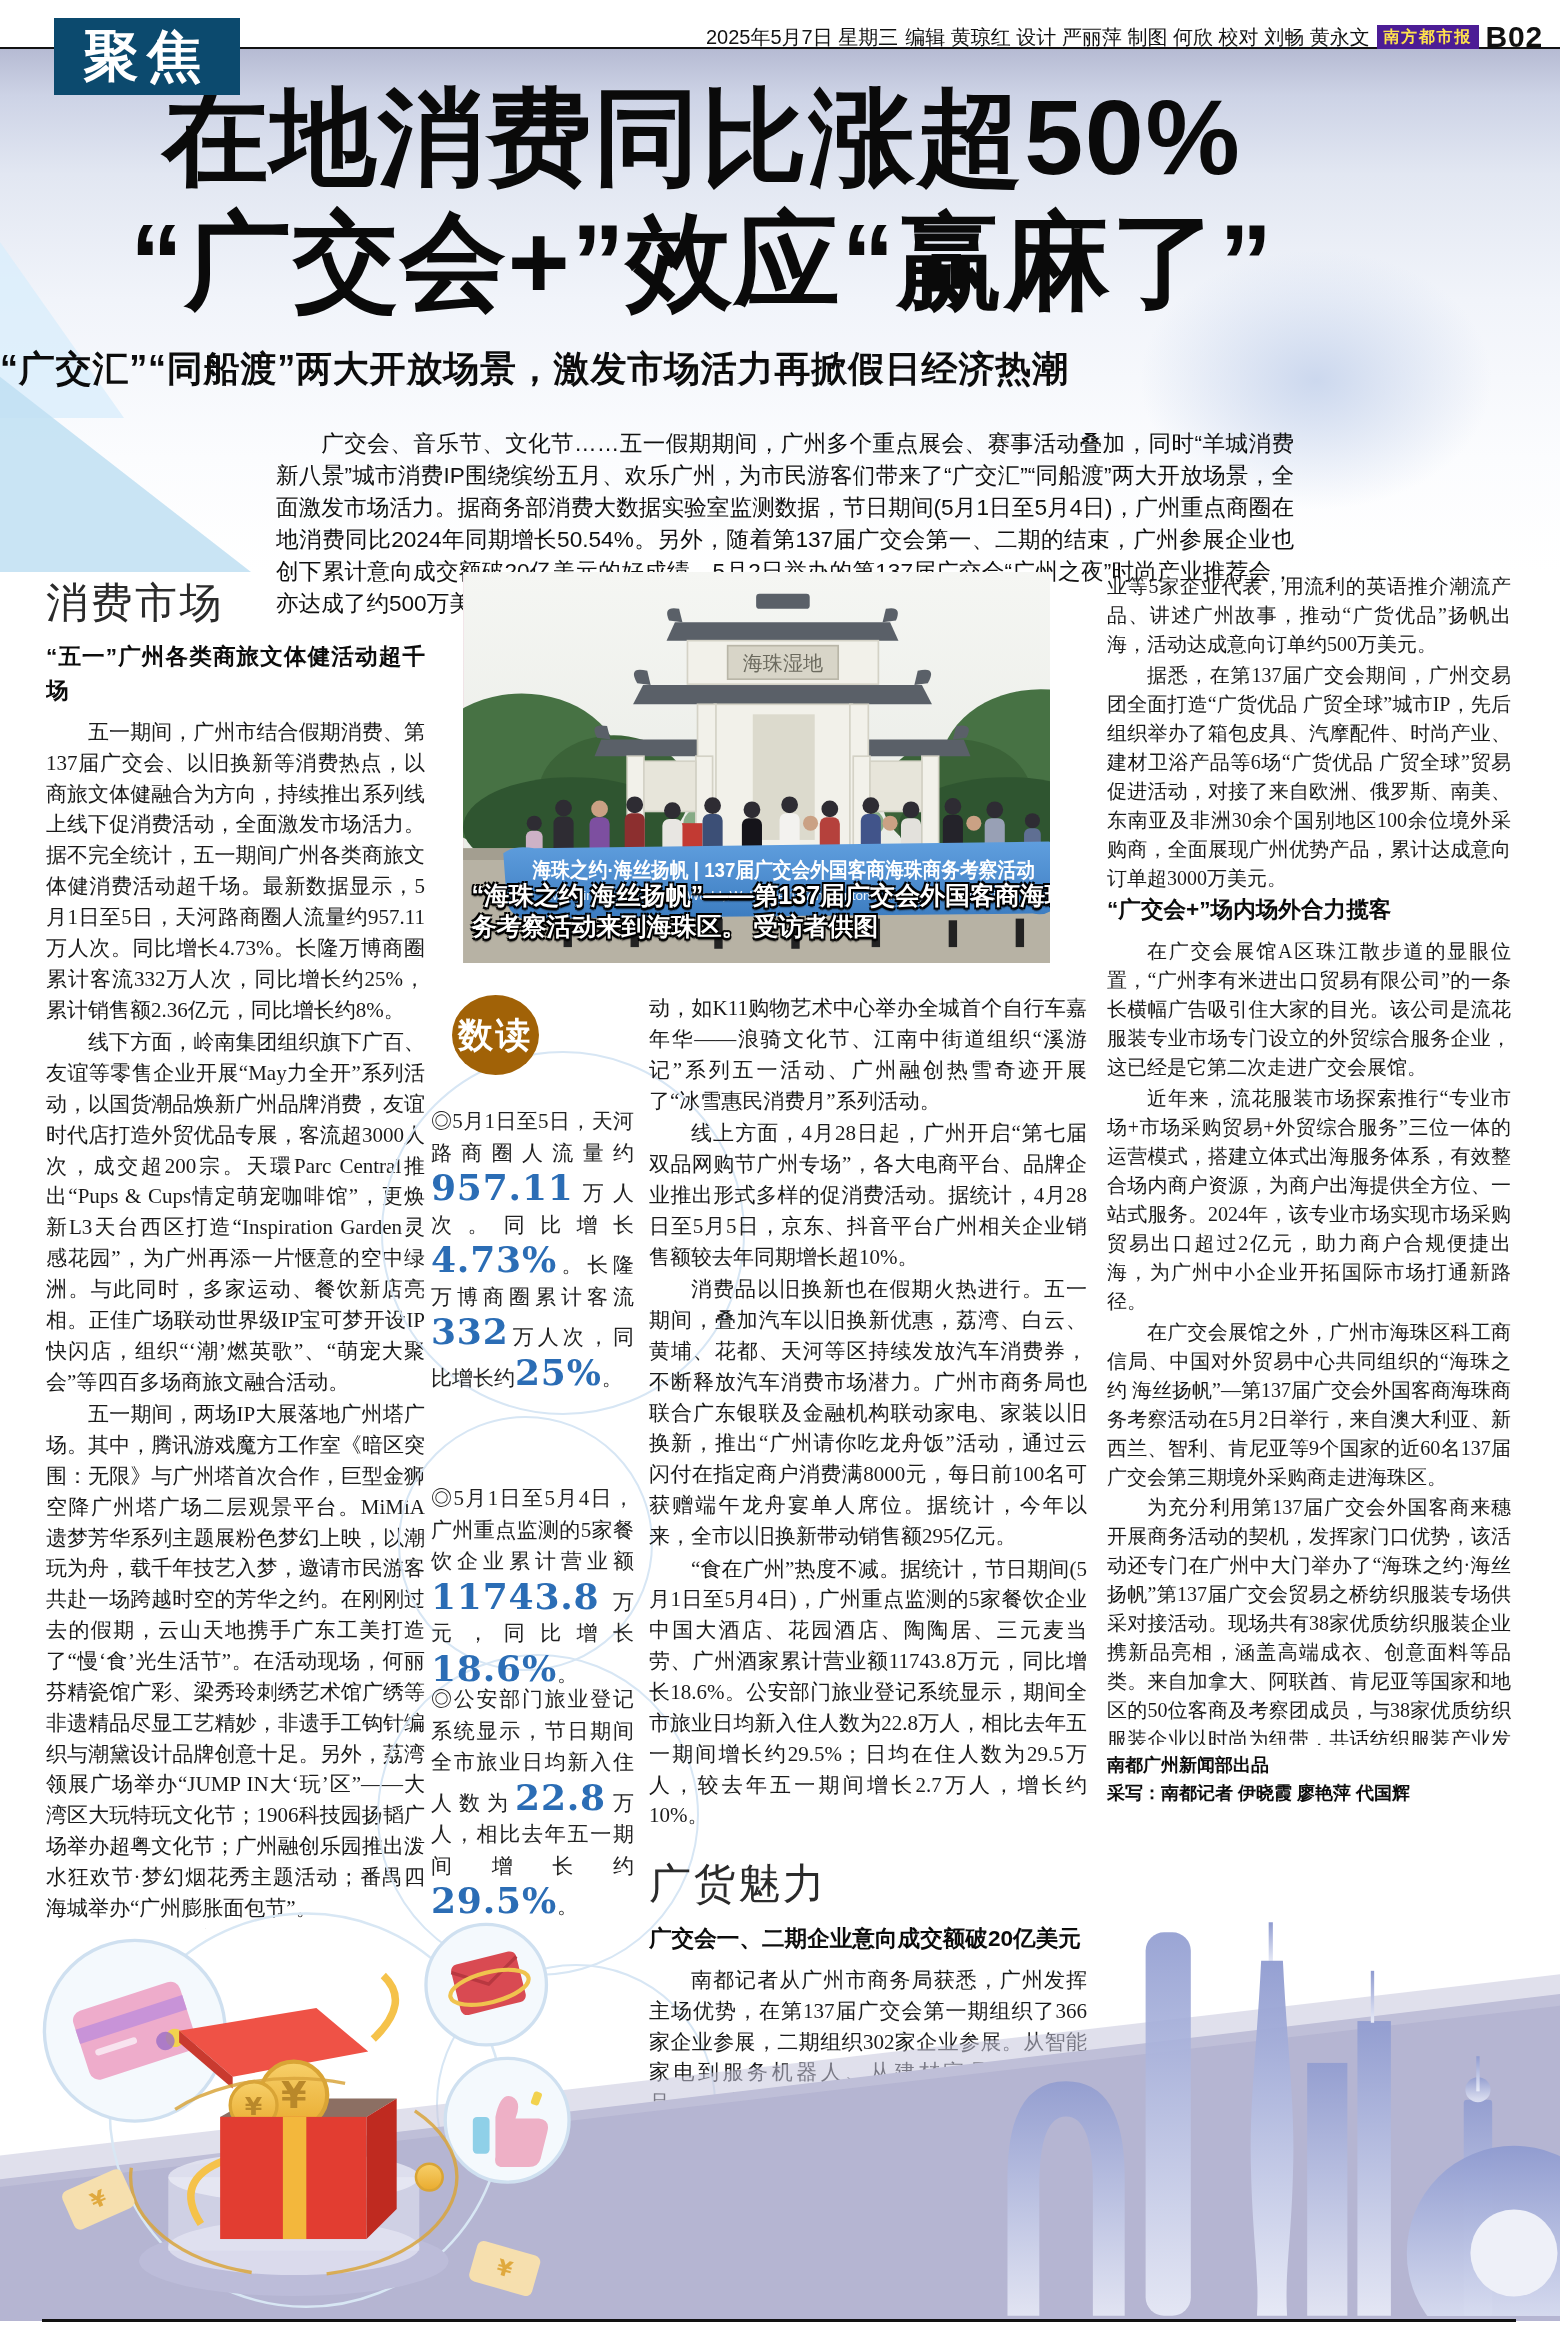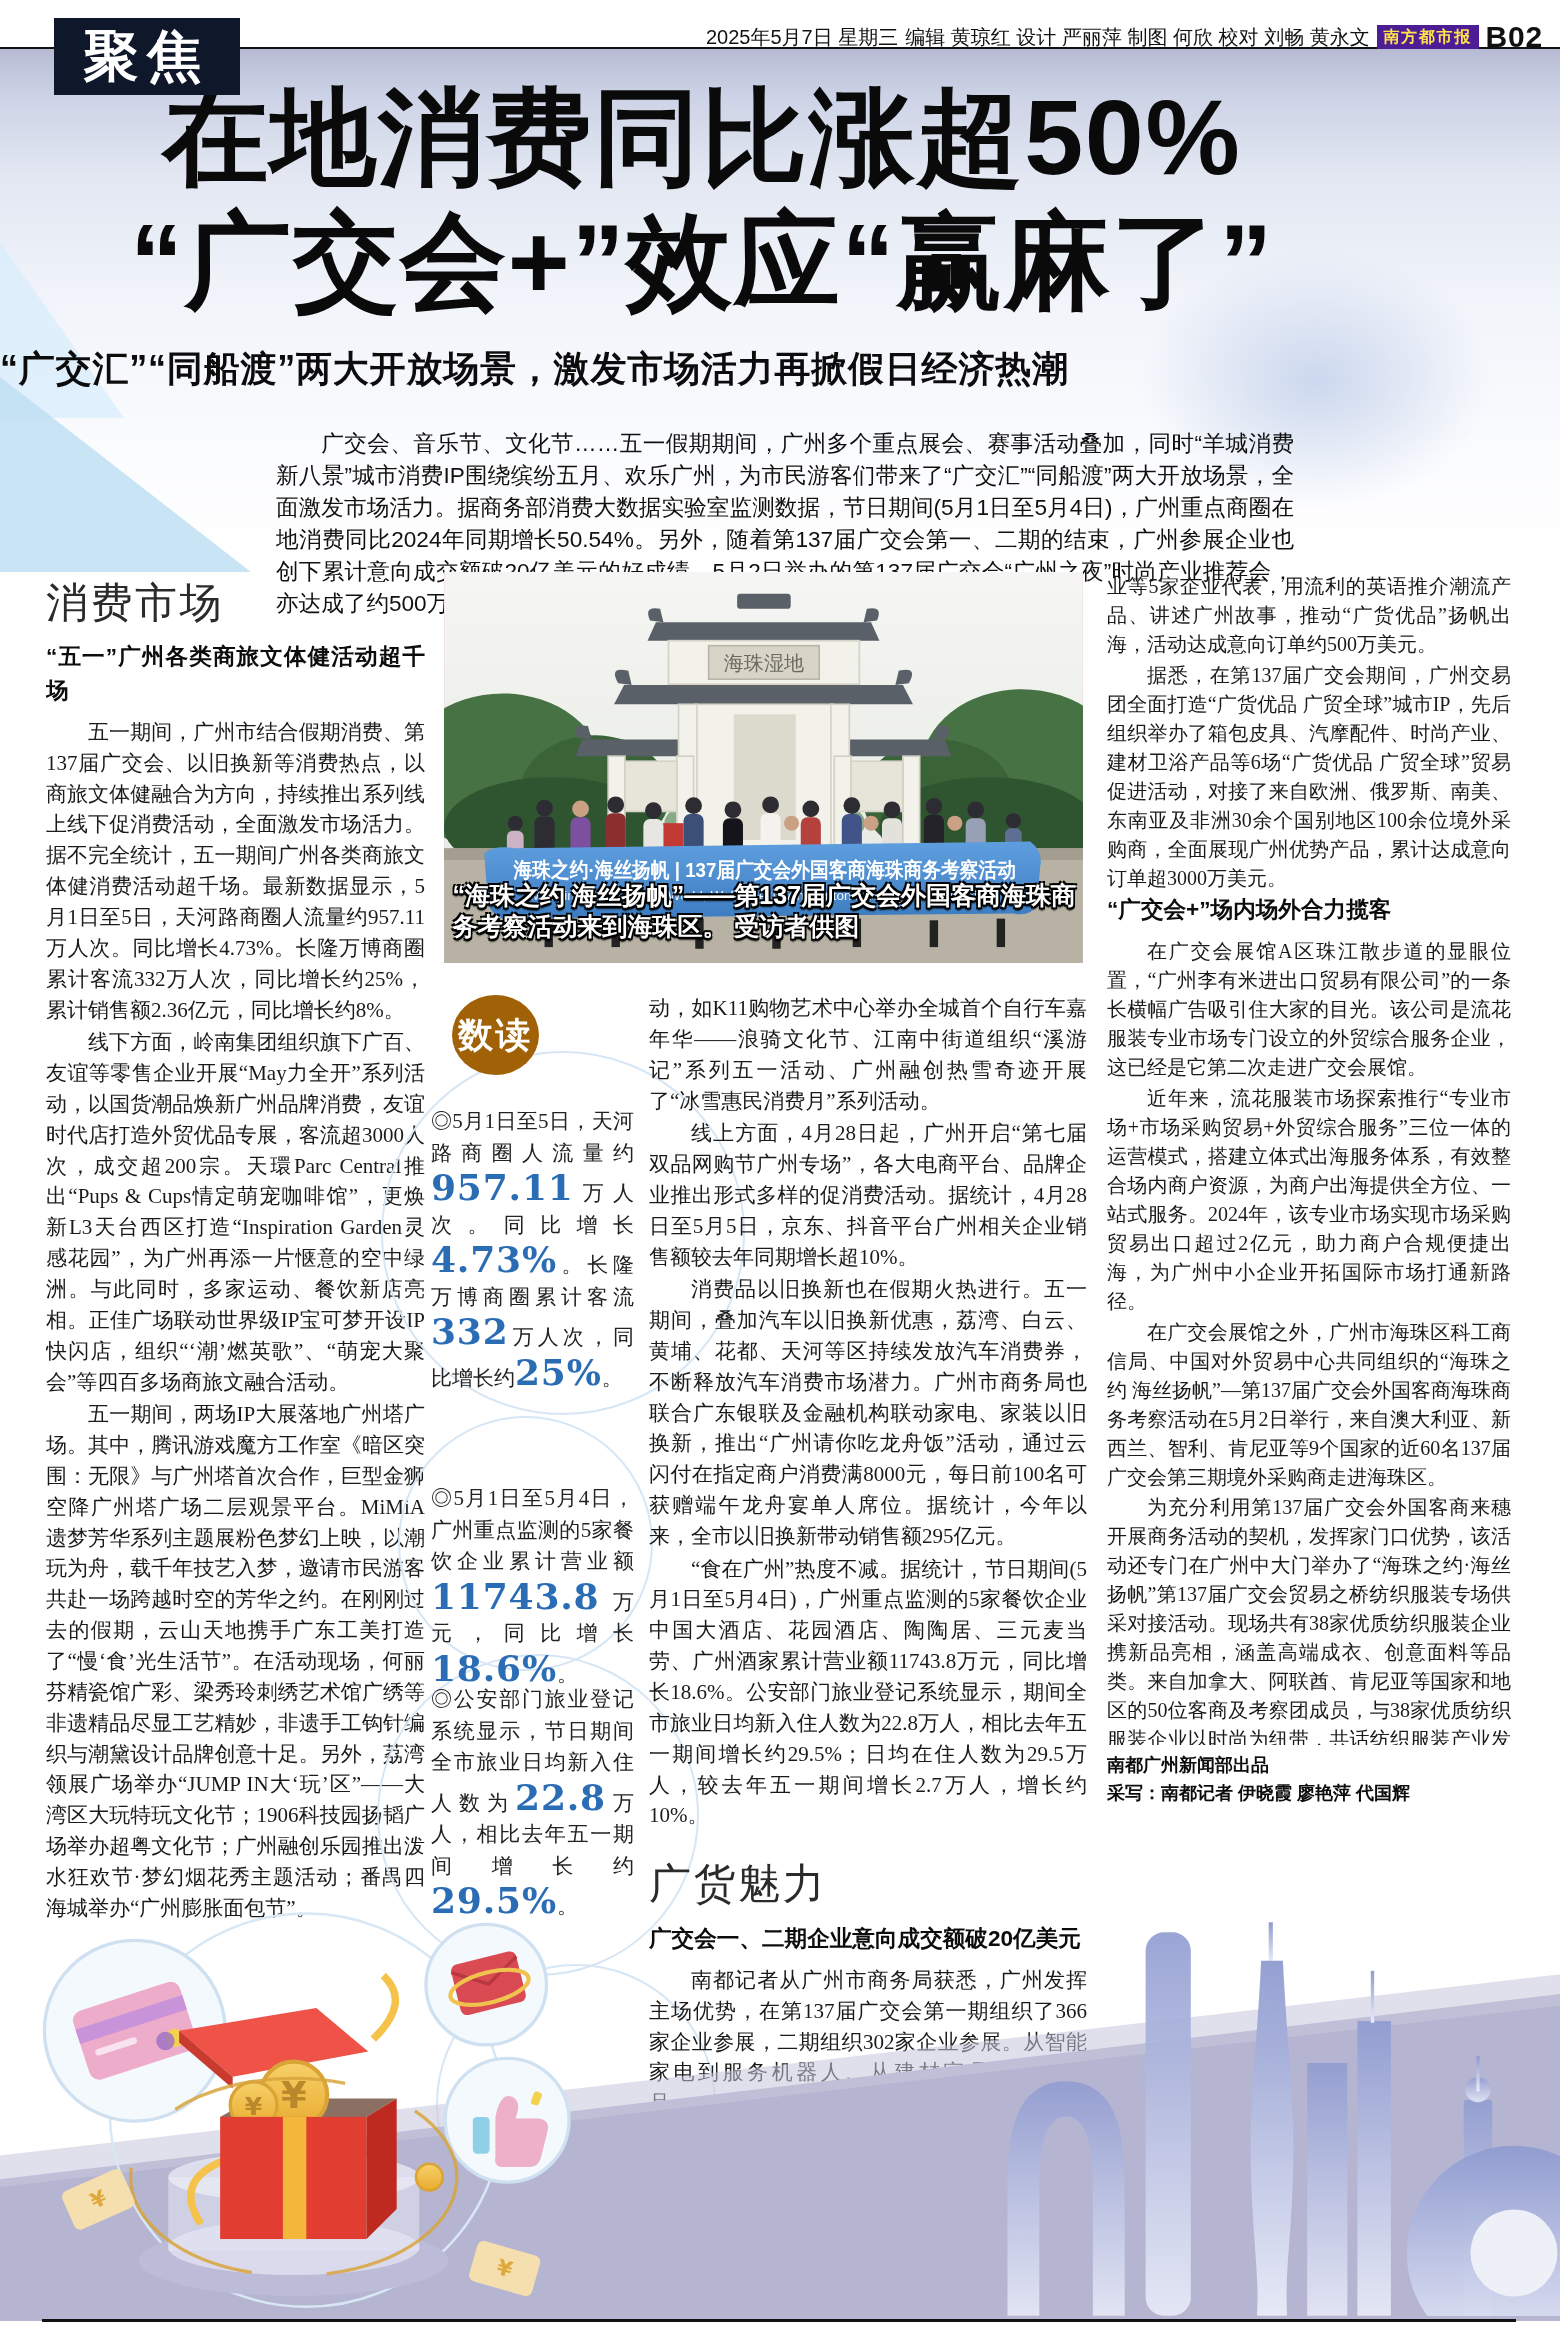--- a/index.html
+++ b/index.html
@@ -1,21 +1,21 @@
 <!DOCTYPE html>
 <html style="font-size:13.4px"><head>
 <meta charset="utf-8">
 <style>
   html,body{margin:0;padding:0;}
   body{width:1560px;height:2342px;position:relative;background:#ffffff;overflow:hidden;
        font-family:"Liberation Serif","DejaVu Serif",serif;color:#1a1a1a;}
   .abs{position:absolute;}
   
   .top-rule{position:absolute;left:0;top:47px;width:1560px;height:2.5px;background:#121212;}
-  .focus-badge{position:absolute;left:54px;top:18.4px;width:186px;height:77px;background:#0f172a;
+  .focus-badge{position:absolute;left:54px;top:18.4px;width:186px;height:77px;background:#0c4a6e;
     color:#fff;font-family:"Liberation Sans",sans-serif;font-weight:bold;font-size:55px;
     display:flex;align-items:center;justify-content:center;letter-spacing:8.4px;z-index:5;}
   .masthead-line{position:absolute;right:17px;top:20px;height:34px;display:flex;align-items:center;
     gap:7px;font-family:"Liberation Sans",sans-serif;font-size:20px;color:#111;z-index:5;}
   .np-logo{background:#4c1d95;color:#ffe34d;font-weight:bold;font-size:16px;padding:1.7px 6.7px;letter-spacing:1.7px;}
   .page-no{font-weight:bold;font-size:30px;letter-spacing:0.8px;}
   
   .hero{position:absolute;left:0;top:49px;width:1560px;height:523px;
     background:linear-gradient(180deg,#b6bbd3 0%,#cdd3e6 9%,#e2e7f2 24%,#f1f4fa 48%,#fbfcfe 78%,#ffffff 100%);}
   .wedge1{position:absolute;left:0;top:285px;width:251px;height:238px;background:#bfdff2;
@@ -40,21 +40,21 @@
   .right-col{left:1107px;top:572px;width:404px;height:1173px;font-size:20px;line-height:1.45;}
   .sec-title{font-family:"Liberation Sans",sans-serif;font-weight:500;font-size:42px;color:#2b2b2b;
     letter-spacing:2.5px;margin:0 0 6.7px 0;text-indent:0;}
   .sec-sub{font-family:"Liberation Sans",sans-serif;font-weight:bold;font-size:22.6px;color:#0c0c0c;
     margin:0 0 10px 0;text-indent:0;letter-spacing:0;}
   .mid-col .sec-title{margin-top:22px;}
   .right-col .sec-title{margin-top:25px;}
   .credits{position:absolute;left:1107px;top:1752px;width:419px;font-family:"Liberation Sans",sans-serif;
     font-weight:bold;font-size:18px;color:#0c0c0c;line-height:1.55;}
   
-  .photo{position:absolute;left:444px;top:572px;width:639px;height:391px;overflow:hidden;background:#ec4899;}
+  .photo{position:absolute;left:463px;top:572px;width:587px;height:391px;overflow:hidden;background:#ec4899;}
   .photo svg{display:block;}
   .photo-caption{position:absolute;left:8.4px;top:308px;width:624px;
     font-family:"Liberation Sans",sans-serif;font-weight:bold;font-size:25px;line-height:1.25;color:#ffffff;
     text-shadow:-1.7px -1.7px 0 #000,1.7px -1.7px 0 #000,-1.7px 1.7px 0 #000,1.7px 1.7px 0 #000,0 2.5px 1.7px #000;}
   
   .circ{position:absolute;border:2.5px solid #d7e6f4;border-radius:50%;}
   .sr-badge{position:absolute;left:452px;top:995px;width:87px;height:80px;background:#a16207;border-radius:50%;
     color:#fff;font-family:"Liberation Sans",sans-serif;font-weight:bold;font-size:35px;
     display:flex;align-items:center;justify-content:center;letter-spacing:2.5px;z-index:3;}
   .sr-item{position:absolute;left:431px;width:203px;font-size:21px;line-height:1.5;color:#222;z-index:3;

